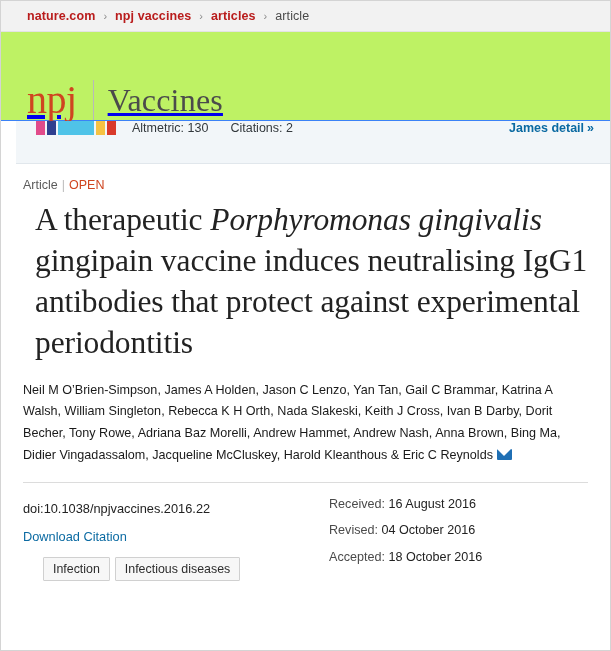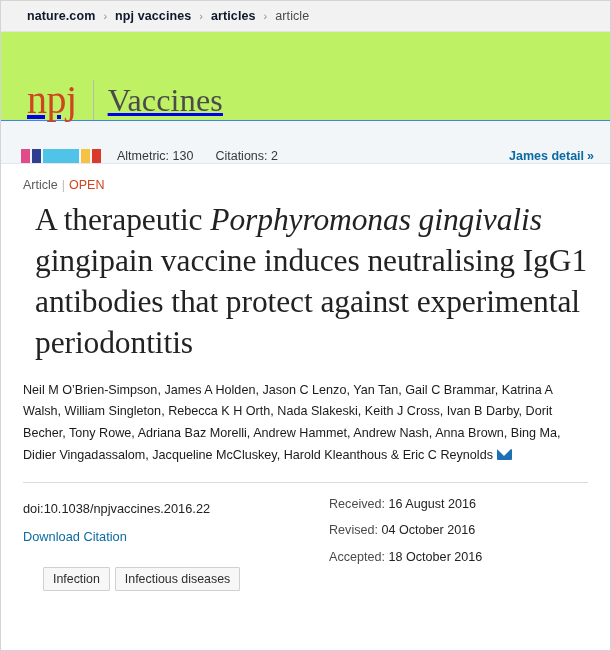--- a/index.html
+++ b/index.html
@@ -29,21 +29,21 @@
     background: #f2f2f2;
     border-bottom: 1px solid #e3e3e3;
     display: flex;
     align-items: center;
     padding: 0 0 0 26px;
     box-sizing: border-box;
   }
   .breadcrumb-bar a,
   .breadcrumb-bar span.crumb {
     font-size: 12.5px;
-    color: #0f172a;
+    color: #b91c1c;
     text-decoration: none;
     font-weight: bold;
     letter-spacing: .1px;
   }
   .breadcrumb-bar span.crumb.plain {
     font-weight: normal;
     color: #4a4a4a;
   }
   .crumb-sep {
     margin: 0 8px;
@@ -86,23 +86,24 @@
     line-height: 1;
     letter-spacing: .2px;
   }
 
   
   .metrics-bar {
     height: 43px;
     background: #f2f6f9;
     border-bottom: 1px solid #e1e7ec;
     display: flex;
-    align-items: flex-end;
+    align-items: flex-start;
     padding: 0 18px 0 20px;
     box-sizing: border-box;
+    margin-left: 15px;
   }
   .altmetric-badge {
     display: flex;
     align-items: center;
     height: 14px;
     margin-right: 14px;
   }
   .altmetric-badge i {
     display: block;
     height: 14px;
@@ -203,21 +204,21 @@
   }
   .download {
     display: inline-block;
     margin-top: 10px;
     font-size: 12.8px;
     color: #0b6aa2;
     text-decoration: none;
     text-align: right;
   }
   .subjects {
-    margin-top: 22px;
+    margin-top: 12px;
     padding-left: 20px;
   }
   .subject {
     display: inline-block;
     border: 1px solid #d0d0d0;
     background: #f7f7f7;
     color: #2d2d2d;
     font-size: 12.4px;
     padding: 4px 9px;
     margin-right: 5px;

